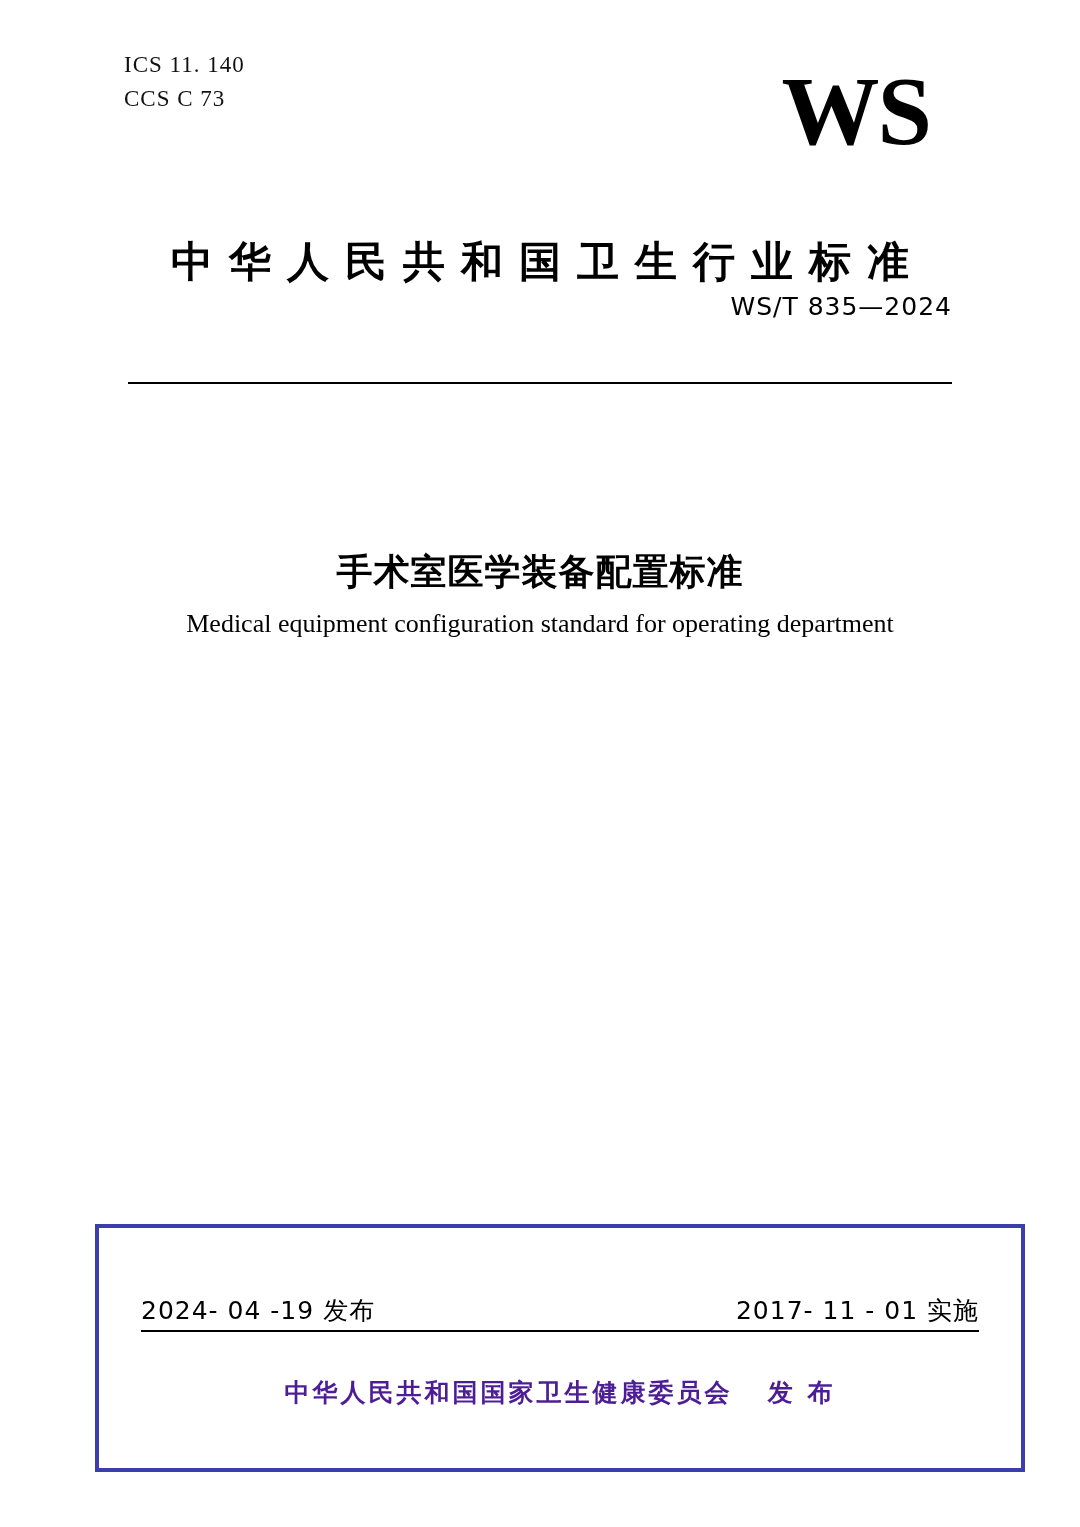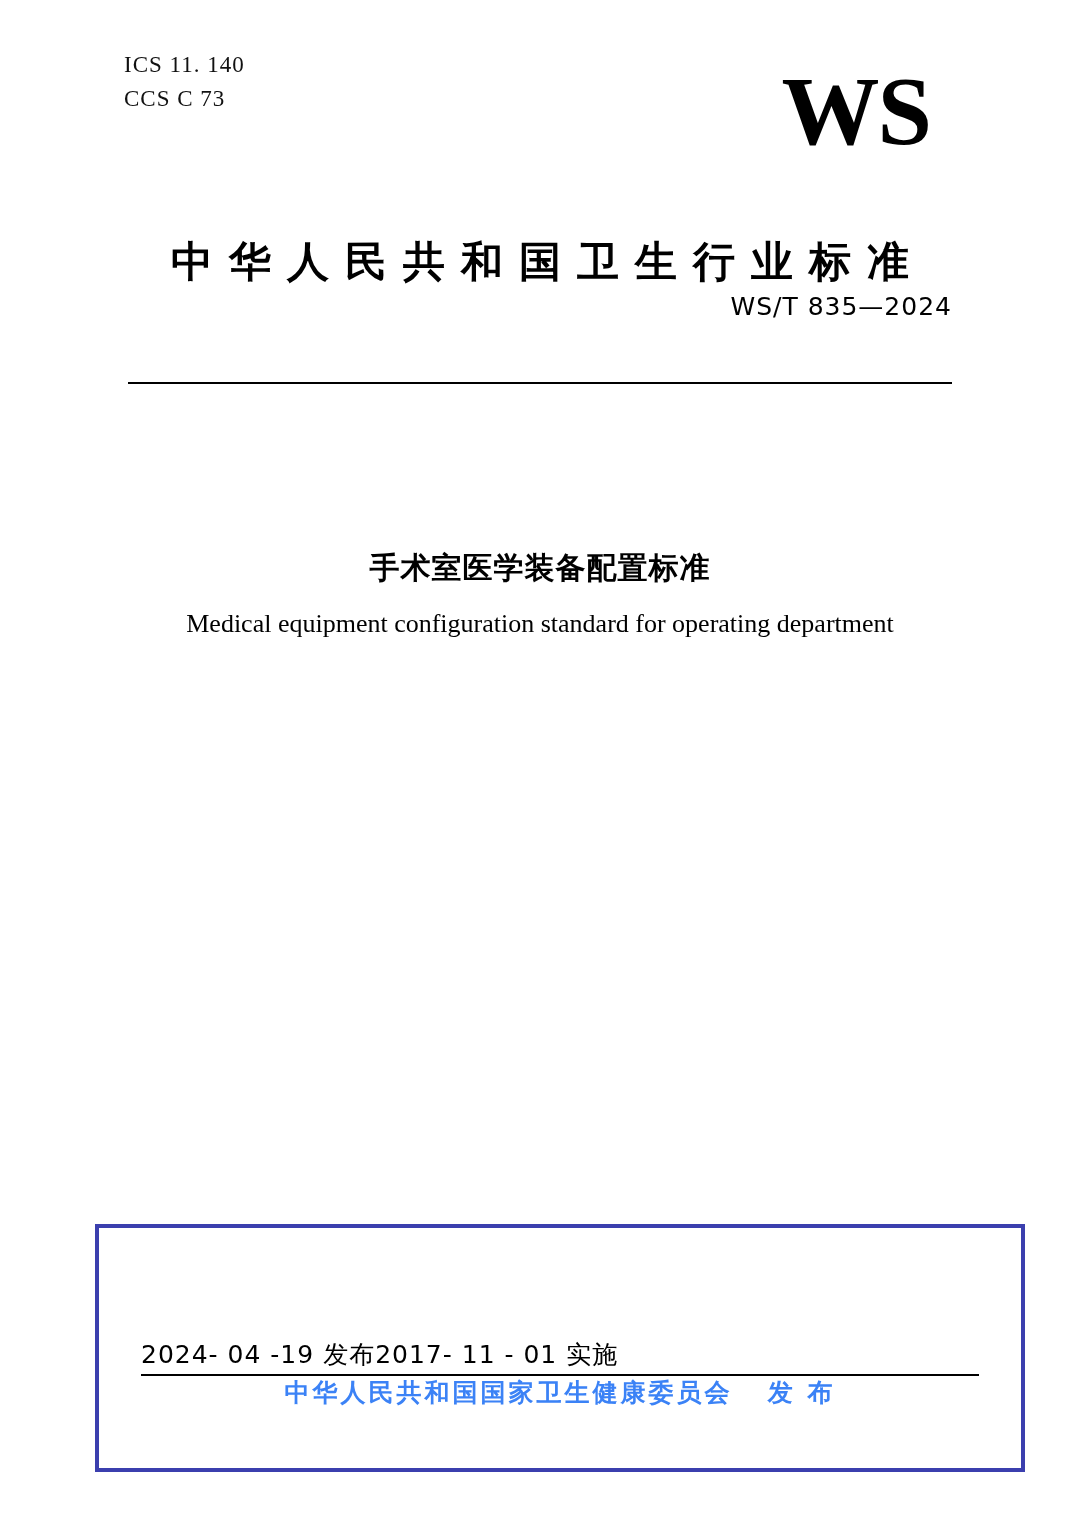--- a/index.html
+++ b/index.html
@@ -83,21 +83,21 @@
 
   
   .doc-title-cn {
     position: absolute;
     left: 0;
     right: 0;
     top: 548px;
     text-align: center;
     font-family: "DejaVu Sans", sans-serif;
     font-weight: bold;
-    font-size: 30px;
+    font-size: 36px;
     letter-spacing: 1px;
     color: #000;
   }
   .doc-title-en {
     position: absolute;
     left: 0;
     right: 0;
     top: 609px;
     text-align: center;
     font-family: "Liberation Serif", serif;
@@ -116,43 +116,42 @@
     box-sizing: border-box;
   }
   .dates {
     position: absolute;
     left: 42px;
     right: 42px;
     top: 60px;
     height: 42px;
     border-bottom: 2px solid #000;
     display: flex;
-    justify-content: flex-start;
+    justify-content: space-between;
     align-items: flex-end;
-    margin-top: 44px;
   }
   .date-text {
     font-family: "DejaVu Sans", sans-serif;
     font-size: 25px;
     letter-spacing: 1px;
     color: #000;
     padding-bottom: 3px;
     white-space: pre;
   }
   .issuer {
     position: absolute;
     left: 0;
     right: 0;
     top: 148px;
     text-align: center;
     font-family: "DejaVu Sans", sans-serif;
     font-weight: bold;
     font-size: 25px;
     letter-spacing: 3px;
-    color: #3b82f6;
+    color: #4c1d95;
     white-space: pre;
   }
 </style>
 </head>
 <body>
 
 <div class="page">
 
   <div class="codes">
     <div>ICS 11. 140</div>

